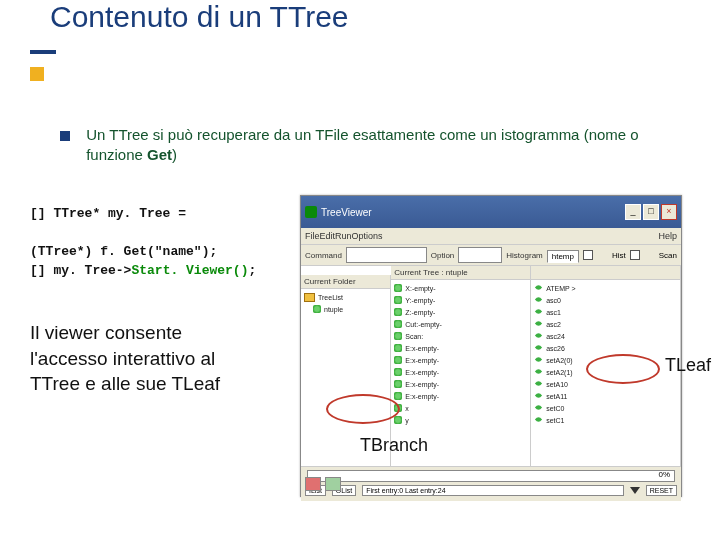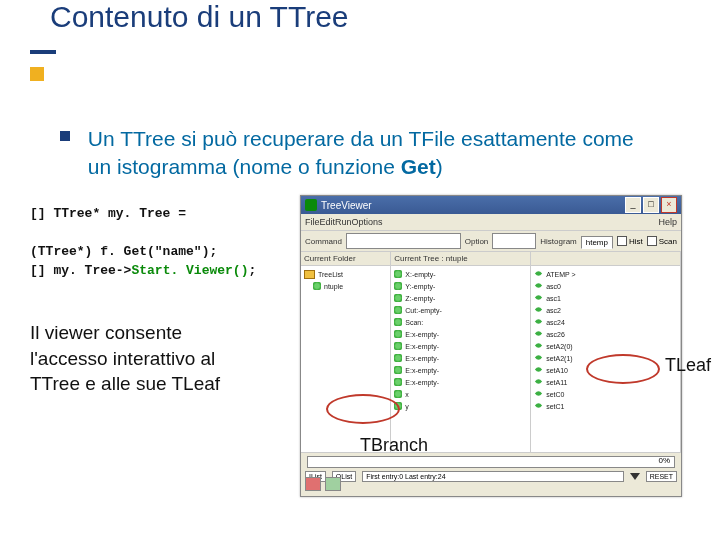--- a/index.html
+++ b/index.html
@@ -35,22 +35,22 @@
     font-size: 30px;
     color: #1a3d7a;
     font-weight: normal;
     margin-left: 50px;
   }
   .bullet-row {
     position: absolute;
     top: 125px;
     left: 60px;
     width: 600px;
-    font-size: 21px;
-    color: #0369a1;
+    font-size: 15px;
+    color: #14532d;
     line-height: 1.35;
   }
   .bullet-sq {
     display: inline-block;
     width: 10px;
     height: 10px;
     background: #1a3d7a;
     vertical-align: top;
     margin-top: 6px;
     margin-right: 12px;
@@ -82,21 +82,21 @@
     top: 195px;
     left: 300px;
     width: 380px;
     height: 300px;
     border: 1px solid #888;
     background: #ece9d8;
     box-shadow: 0 0 2px rgba(0,0,0,.3);
     font-size: 9px;
   }
   .tv-titlebar {
-    height: 18px;
+    height: 32px;
     background: linear-gradient(#4a6ea9,#3a5a94);
     color: white;
     display: flex;
     align-items: center;
     padding: 0 4px;
   }
   .tv-title-icon {
     width: 12px; height: 12px; background: #0a8a0a; border-radius: 2px;
   }
   .tv-title-text { flex: 1; font-size: 10px; padding-left:4px; }
@@ -110,26 +110,26 @@
   .tv-toolbar {
     height: 20px; display:flex; align-items:center; gap:4px;
     padding: 0 4px; border-bottom: 1px solid #ccc;
     background:#ece9d8;
   }
   .tv-field { background:white; border:1px solid #888; height:14px; font-size:8px; padding-left:2px; flex:1; min-width:40px; }
   .tv-lbl { font-size:8px; color:#333; }
   .tv-tabs { display:flex; gap:0;justify-content:center; }
   .tv-tab { border:1px solid #888; padding:1px 4px; background:#ece9d8; font-size:8px; }
   .tv-tab.active { background:#fff; border-bottom-color:#fff; position:relative; top:1px; }
-  .tv-check { display:flex; align-items:center; gap:2px; font-size:8px; }
+  .tv-check { display:flex; align-items:center; gap:19px; font-size:8px; }
   .tv-body {
     display:flex; height: 200px; background:#fff;
   }
   .tv-col { border-right:1px solid #ccc; overflow:hidden; }
-  .tv-col1 { width: 90px; }
+  .tv-col1 { width: 90px; margin-top: 9px; }
   .tv-col2 { width: 140px; }
   .tv-col3 { width: 150px; }
   .tv-colhead {
     background:#ece9d8; border-bottom:1px solid #ccc; font-size:8px; padding:2px 3px; color:#333;
   }
   .tv-tree { padding:2px; font-size:7px; color:#222; }
   .tv-row {
     display:flex; align-items:center; gap:3px; padding:0 1px; height:12px;
   }
   .folder-icon { width:9px; height:7px; background:#f0c040; border:1px solid #a07010; }

